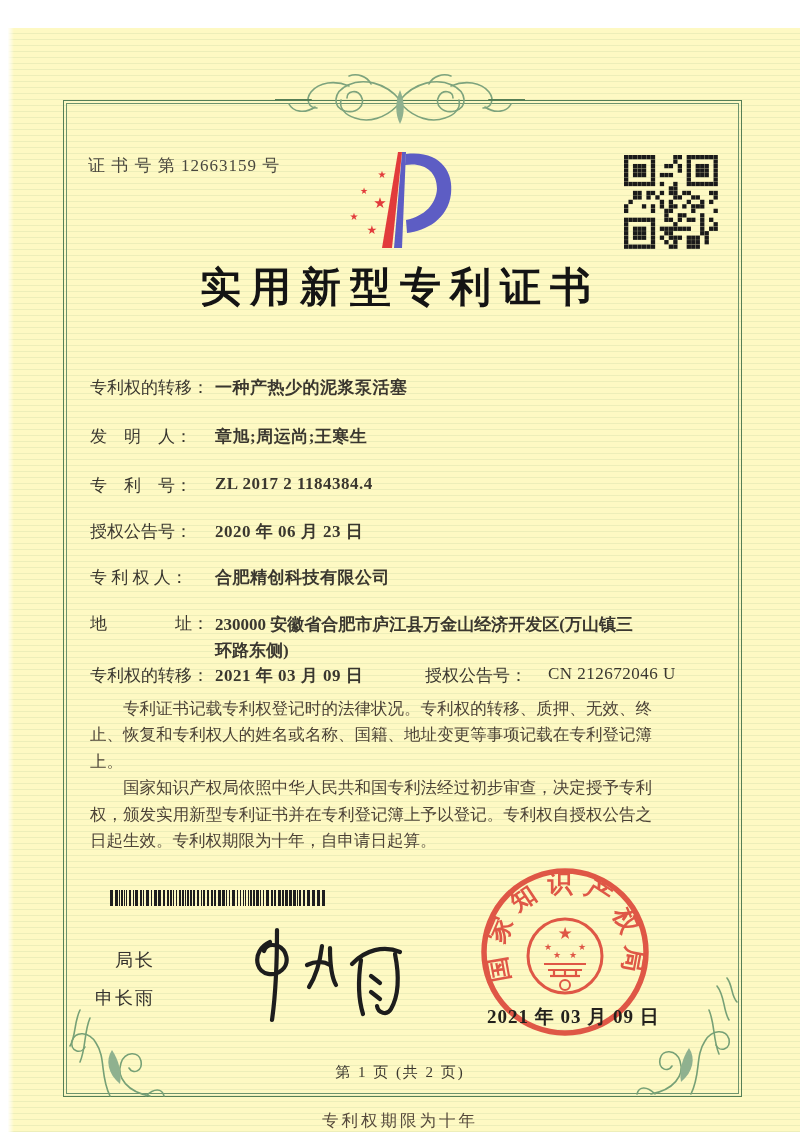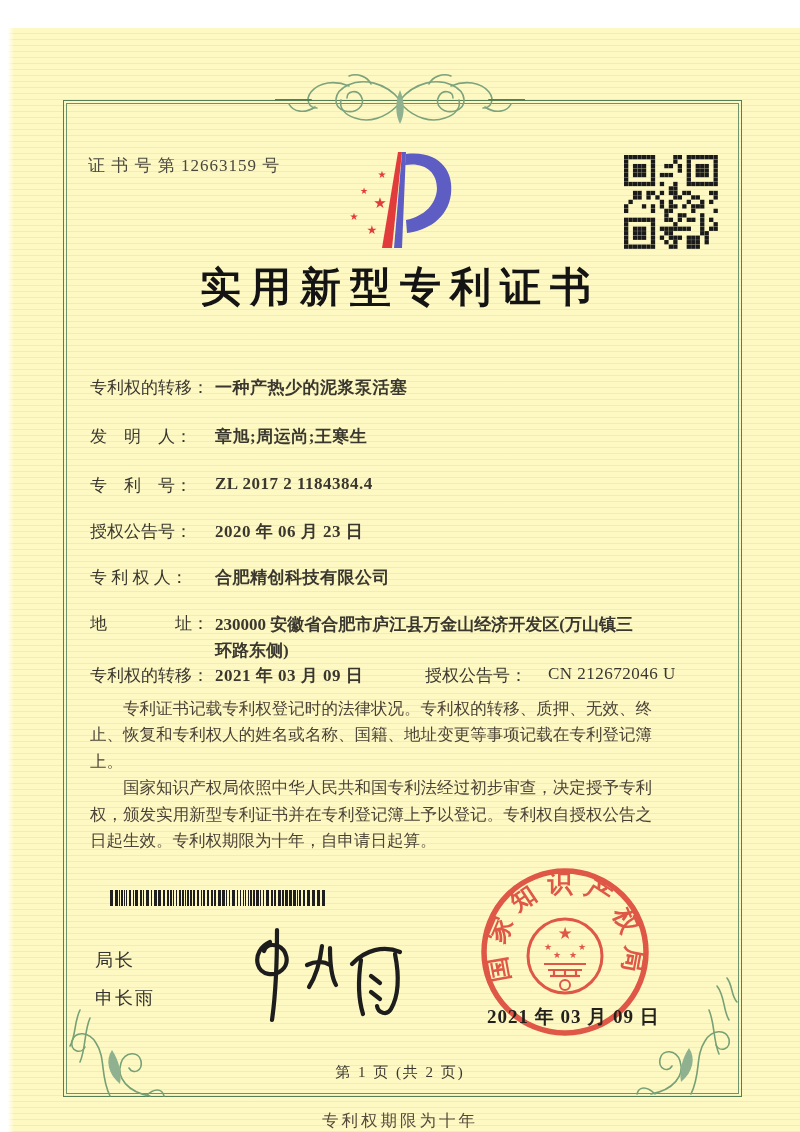--- a/index.html
+++ b/index.html
@@ -50,21 +50,21 @@
   .row .lbl2{position:absolute;left:335px;top:0;white-space:pre;}
   .row .val2{position:absolute;left:458px;top:0;white-space:pre;letter-spacing:.5px;}
   .paras{left:90px;top:668px;width:562px;}
   .paras p{
     margin:0;font-size:16.5px;line-height:1.6;color:#4c4337;
     text-indent:2em;text-align:justify;
   }
   .barcode{left:110px;top:862px;width:220px;height:16px;display:flex;align-items:stretch;}
   .barcode i{display:block;height:100%;}
   .director{left:95px;top:920px;font-family:"Liberation Sans","DejaVu Sans",sans-serif;
-    font-size:18px;color:#35332e;letter-spacing:2px;}
+    font-size:18px;color:#35332e;letter-spacing:2px;text-align:right;}
   .director div{margin-bottom:14px;}
   .sig{left:232px;top:892px;}
   .seal{left:470px;top:836px;}
   .seal-date{
     left:487px;top:976px;font-size:19px;font-weight:bold;color:#23211d;
     letter-spacing:1px;white-space:pre;
   }
   .page-num{left:0;right:0;top:1035px;text-align:center;font-size:15px;color:#3a372f;letter-spacing:2px;font-family:Liberation Serif, serif;}
   .footer-note{left:0;right:0;top:1082px;text-align:center;font-size:16.5px;color:#55493b;letter-spacing:3px;}
   .qr{left:624px;top:127px;width:94px;height:94px;}

